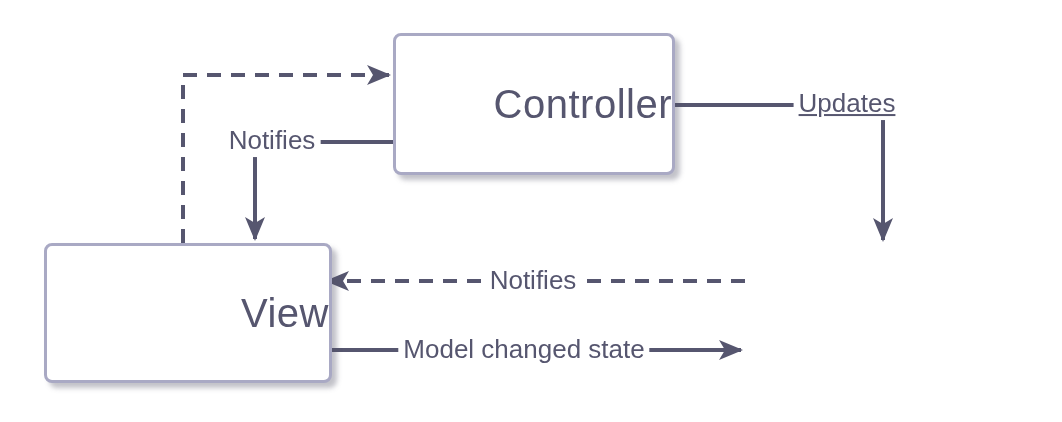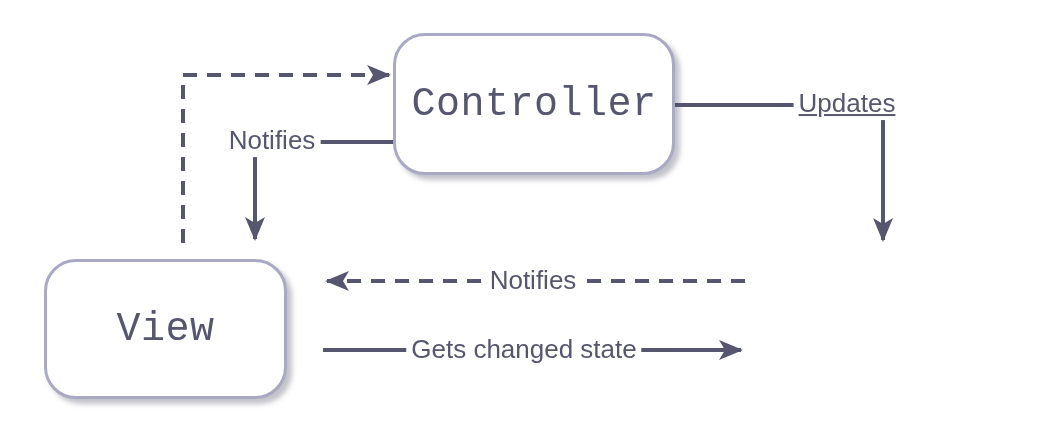--- a/index.html
+++ b/index.html
@@ -19,42 +19,42 @@
     overflow:hidden;
   }
   .wires{position:absolute;left:0;top:0;z-index:1;}
   .wire{stroke:var(--ink);stroke-width:4;fill:none;}
   .wire.dashed{stroke-dasharray:14 10;}
   .arrowhead{fill:var(--ink);}
   .node{
     position:absolute;z-index:2;
     background:var(--node-fill);
     border:3px solid var(--node-border);
-    border-radius:32px;
+    border-radius:8px;
     box-shadow:5px 5px 5px var(--shadow);
-    display:flex;align-items:center;justify-content:center;font-family:Liberation Mono, monospace;
+    display:flex;align-items:center;justify-content:flex-end;
   }
   .node-label{
     color:var(--ink);
     font-size:40px;
     letter-spacing:0.5px;
     white-space:nowrap;
   }
   .edge-label{
     position:absolute;z-index:3;
     transform:translate(-50%,-50%);
     background:var(--background);
     color:var(--ink);
     font-size:26px;
     line-height:1.15;
     padding:1px 5px;
     white-space:nowrap;
   }
   #node-controller{left:393px;top:33px;width:282px;height:142px;}
-  #node-view{left:44px;top:243px;width:243px;height:140px;margin-top:16px;}
+  #node-view{left:44px;top:243px;width:288px;height:140px;}
   #node-model{left:745px;top:244px;width:278px;height:141px;}
   #label-sends{left:197px;top:75px;}
   #label-replaces{left:272px;top:141px;}
   #label-updates{left:847px;top:104px;text-decoration:underline;}
   #label-notifies{left:533px;top:281px;}
   #label-gets{left:524px;top:350px;}
 </style>
 </head>
 <body>
 
@@ -82,15 +82,15 @@
   </div>
 
 
 
   <div class="edge-label" id="label-replaces">Notifies</div>
 
   <div class="edge-label" id="label-updates">Updates</div>
 
   <div class="edge-label" id="label-notifies">Notifies</div>
 
-  <div class="edge-label" id="label-gets">Gets changed state</div>
+  <div class="edge-label" id="label-gets">Model changed state</div>
 
 </div>
 
 </body></html>

